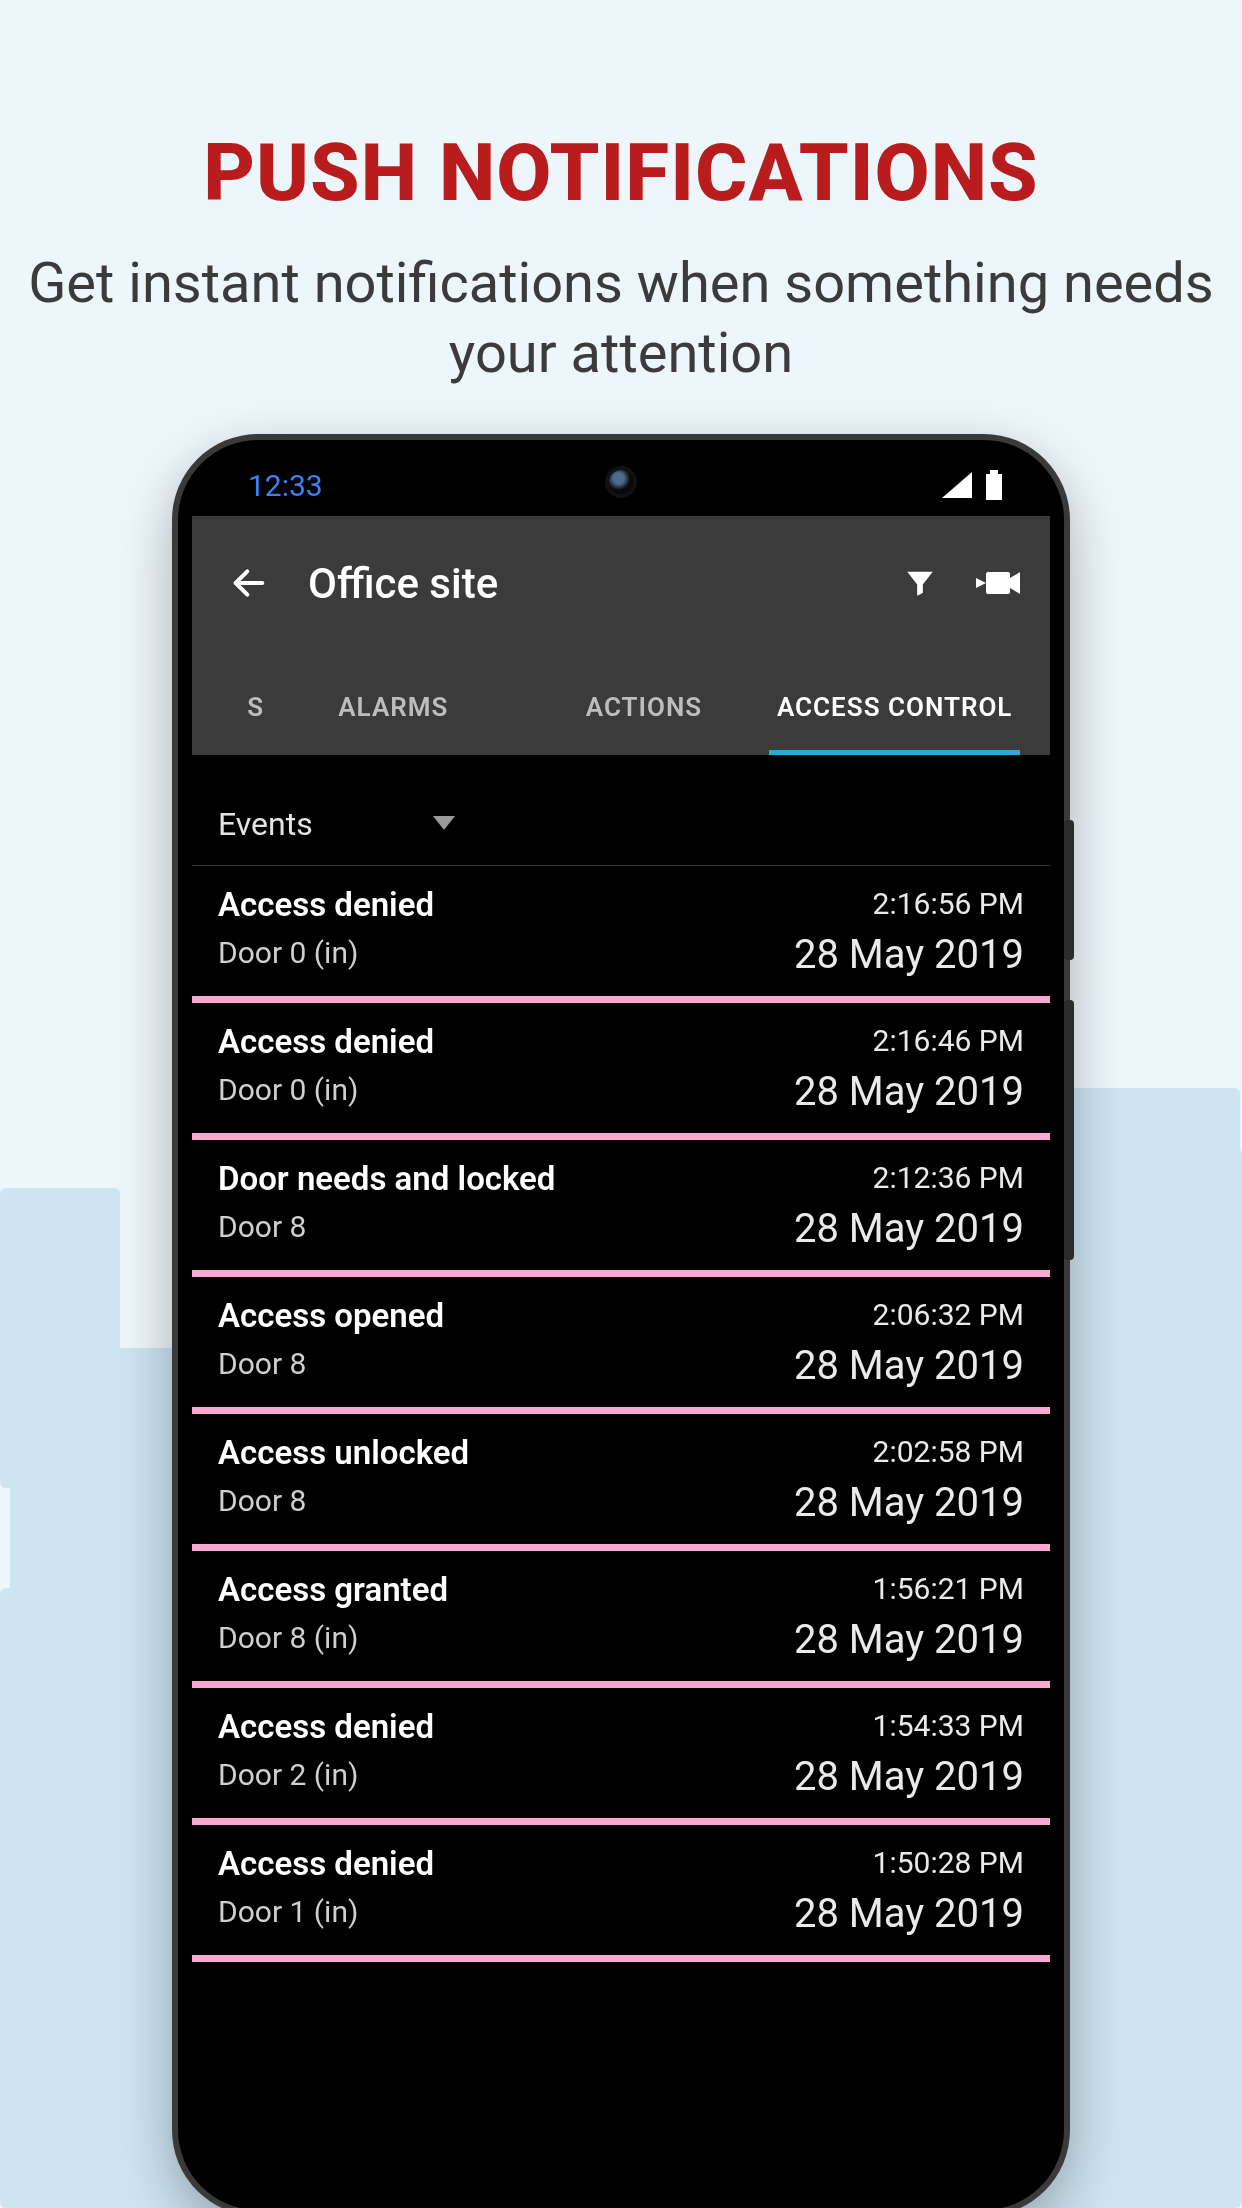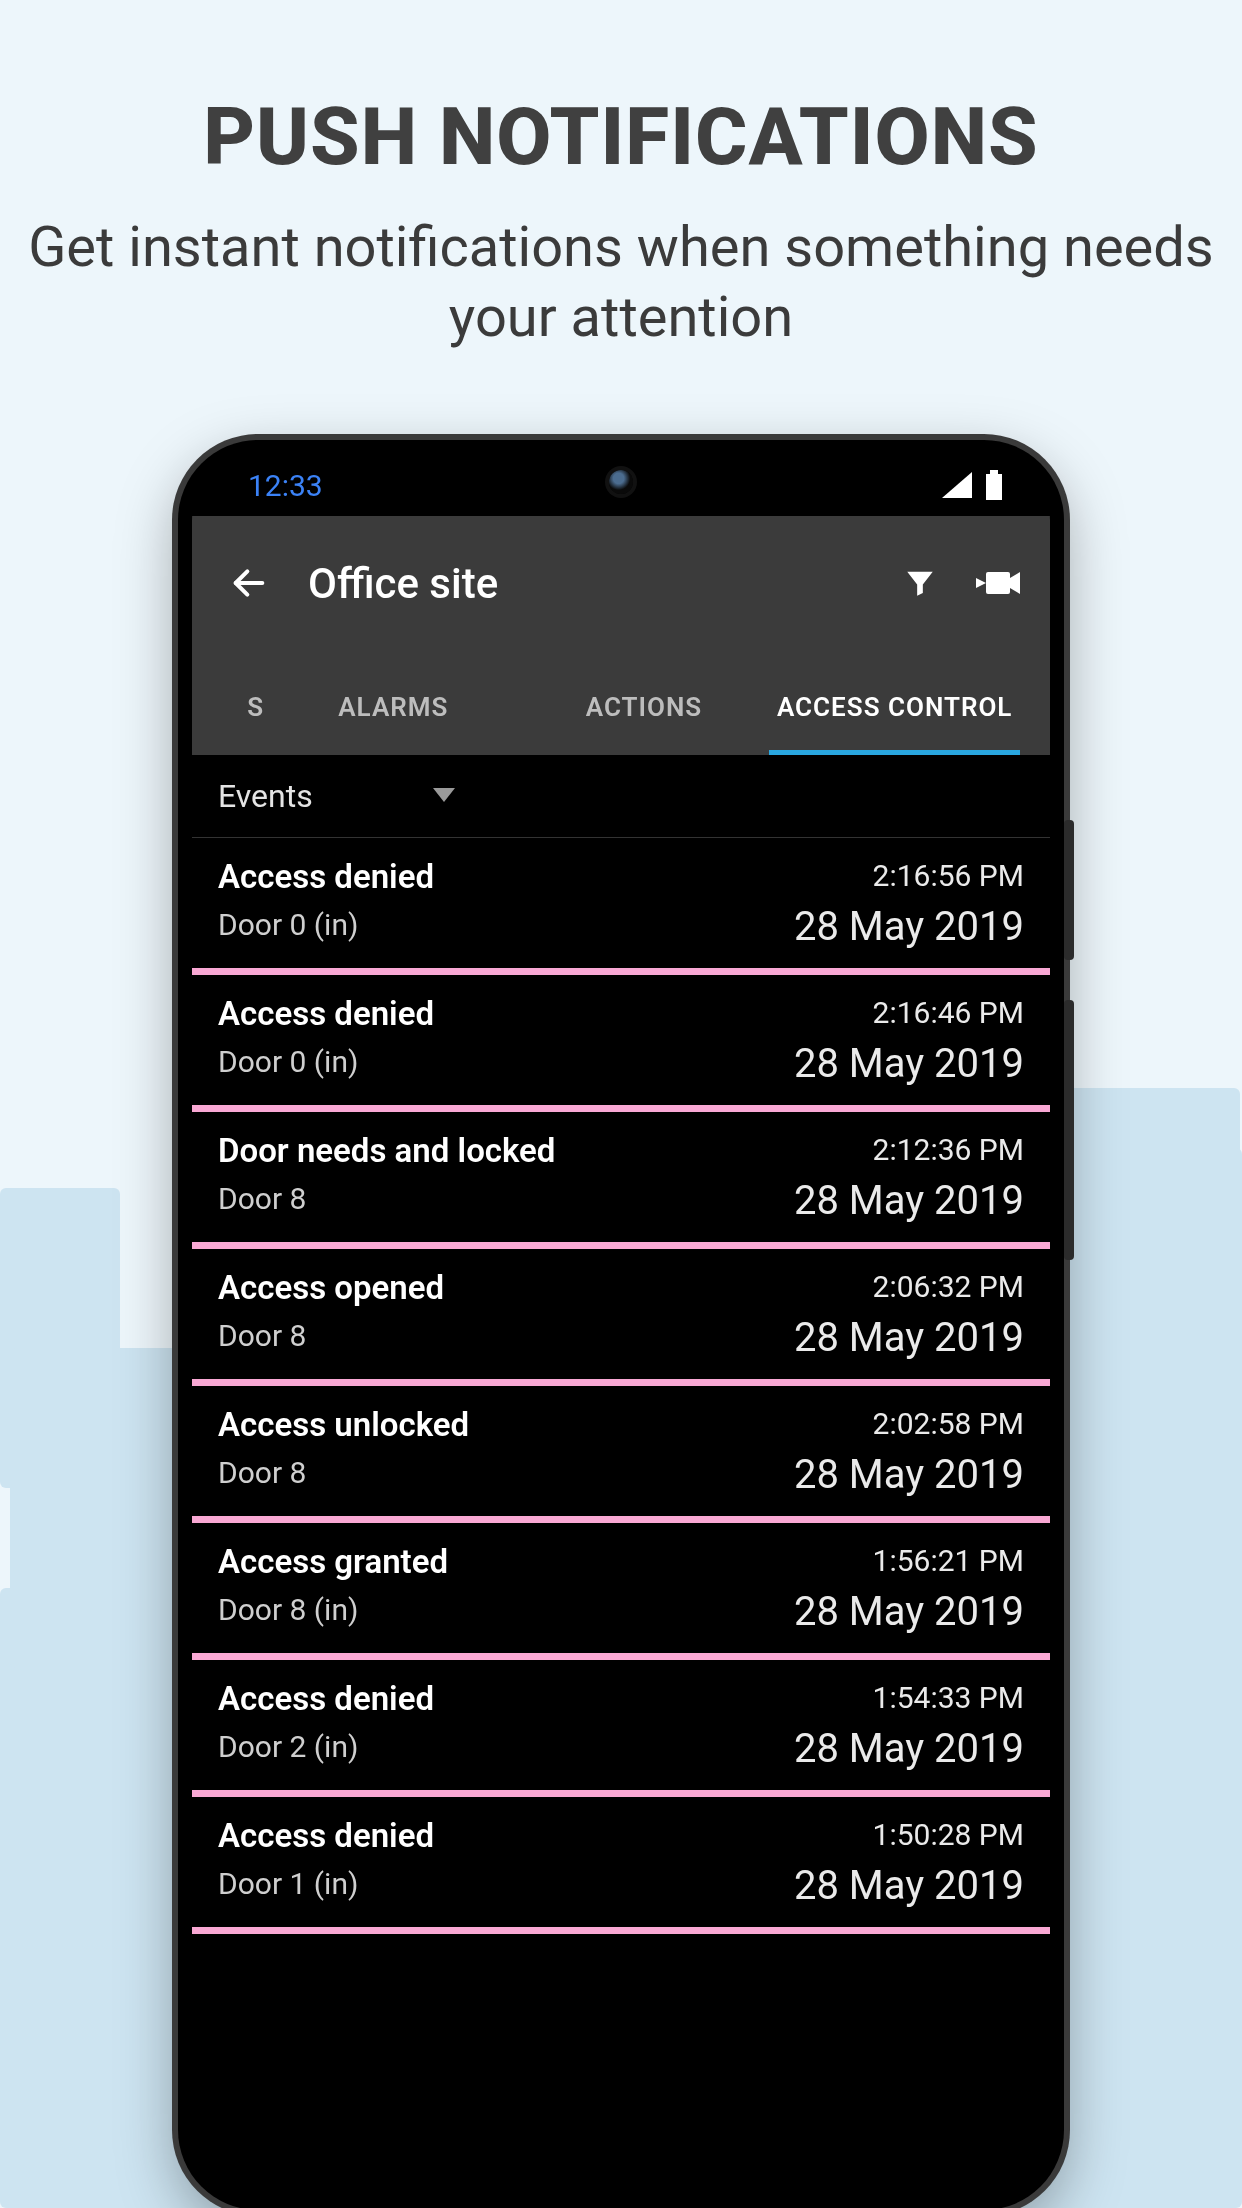--- a/index.html
+++ b/index.html
@@ -21,24 +21,25 @@
   .bg-deco .block { position: absolute; background: #cde4f1; border-radius: 6px; }
   .blk1 { left: 0; bottom: 720px; width: 120px; height: 300px; }
   .blk2 { left: 880px; bottom: 960px; width: 360px; height: 160px; border-radius: 80px; }
   .blk3 { right: 0; bottom: 540px; width: 200px; height: 520px; }
   .blk4 { left: 10px; bottom: 540px; width: 260px; height: 320px; }
   .blk5 { left: 0; bottom: 0; width: 1242px; height: 620px; background: #d6e8f3; }
 
   
   .promo { position: relative; z-index: 2; text-align: center; padding-top: 90px; }
   .promo .title {
-    color: #404040;
+    color: #b91c1c;
     font-weight: 800;
     font-size: 80px;
     letter-spacing: 1px;
+    margin-top: 36px;
   }
   .promo .sub {
     color: #3b3b3b;
     font-size: 56px;
     line-height: 1.25;
     margin-top: 28px;
     font-weight: 400;
   }
 
   
@@ -125,20 +126,21 @@
     flex: 0 0 46px; text-align: right; padding-left: 0; padding-right: 4px;
   }
   .tab.active { color: #fff; border-bottom-color: #29a7e0; }
 
   
   .filter-row {
     background: #000;
     display: flex; align-items: center;
     padding: 22px 26px;
     border-bottom: 1px solid #333;
+    margin-top: 28px;
   }
   .filter-row .lbl { color: #e4e4e4; font-size: 32px; }
   .filter-row .chev { margin-left: 120px; }
 
   
   .events { background: #000; flex: 1; overflow: hidden; }
   .evt {
     display: flex; justify-content: space-between; align-items: flex-start;
     padding: 18px 26px 18px 26px;
     border-bottom: 7px solid #f9a8d4;

